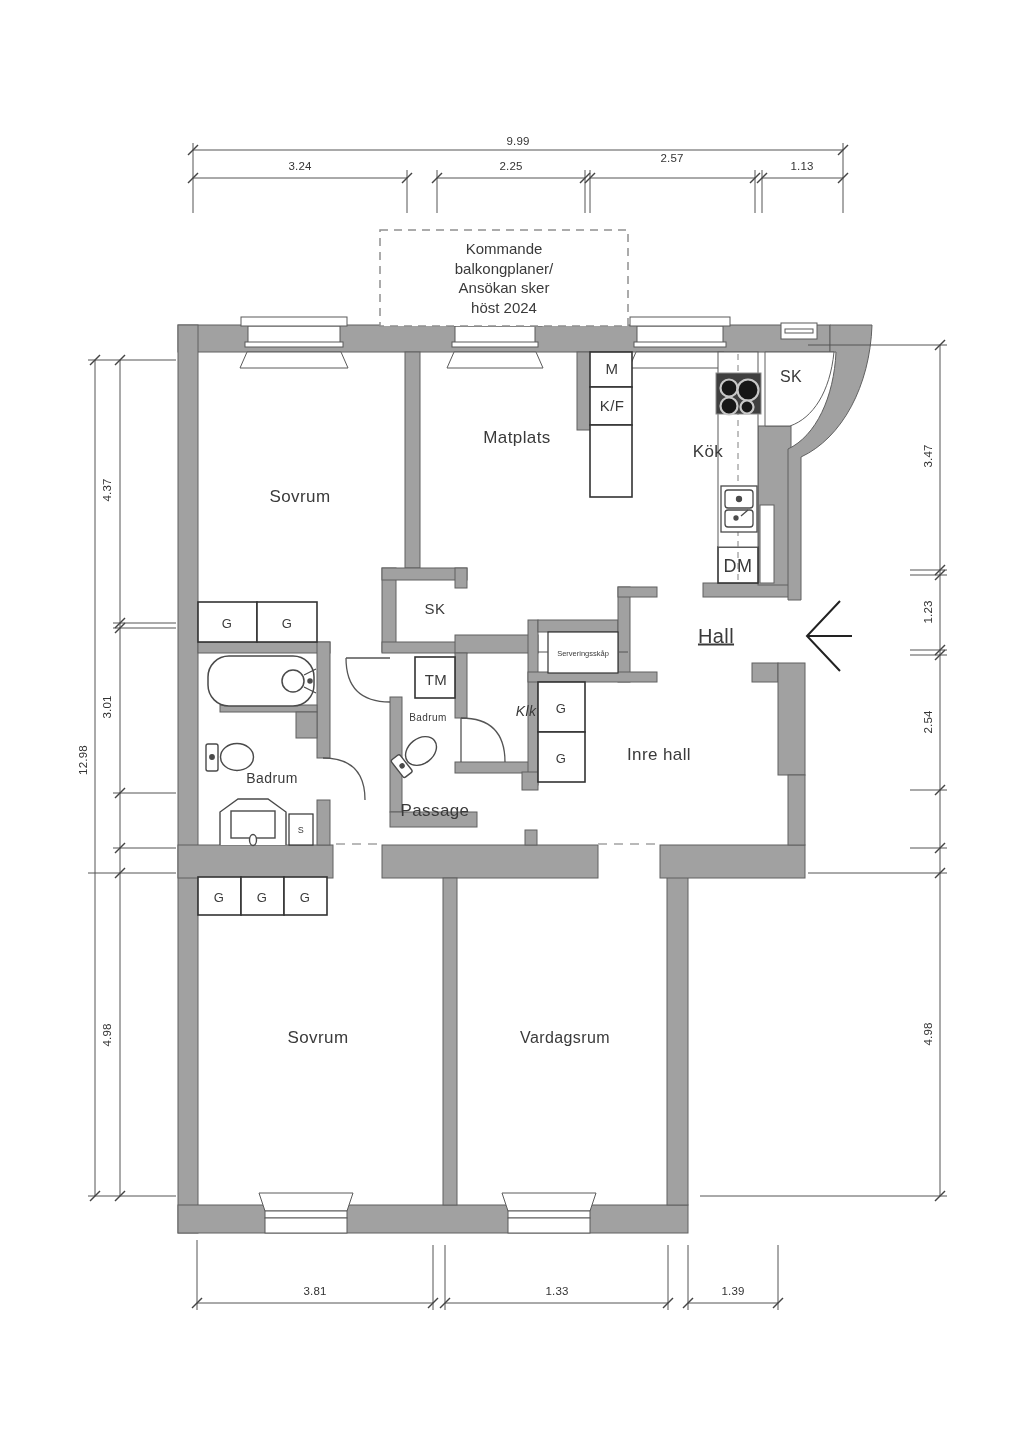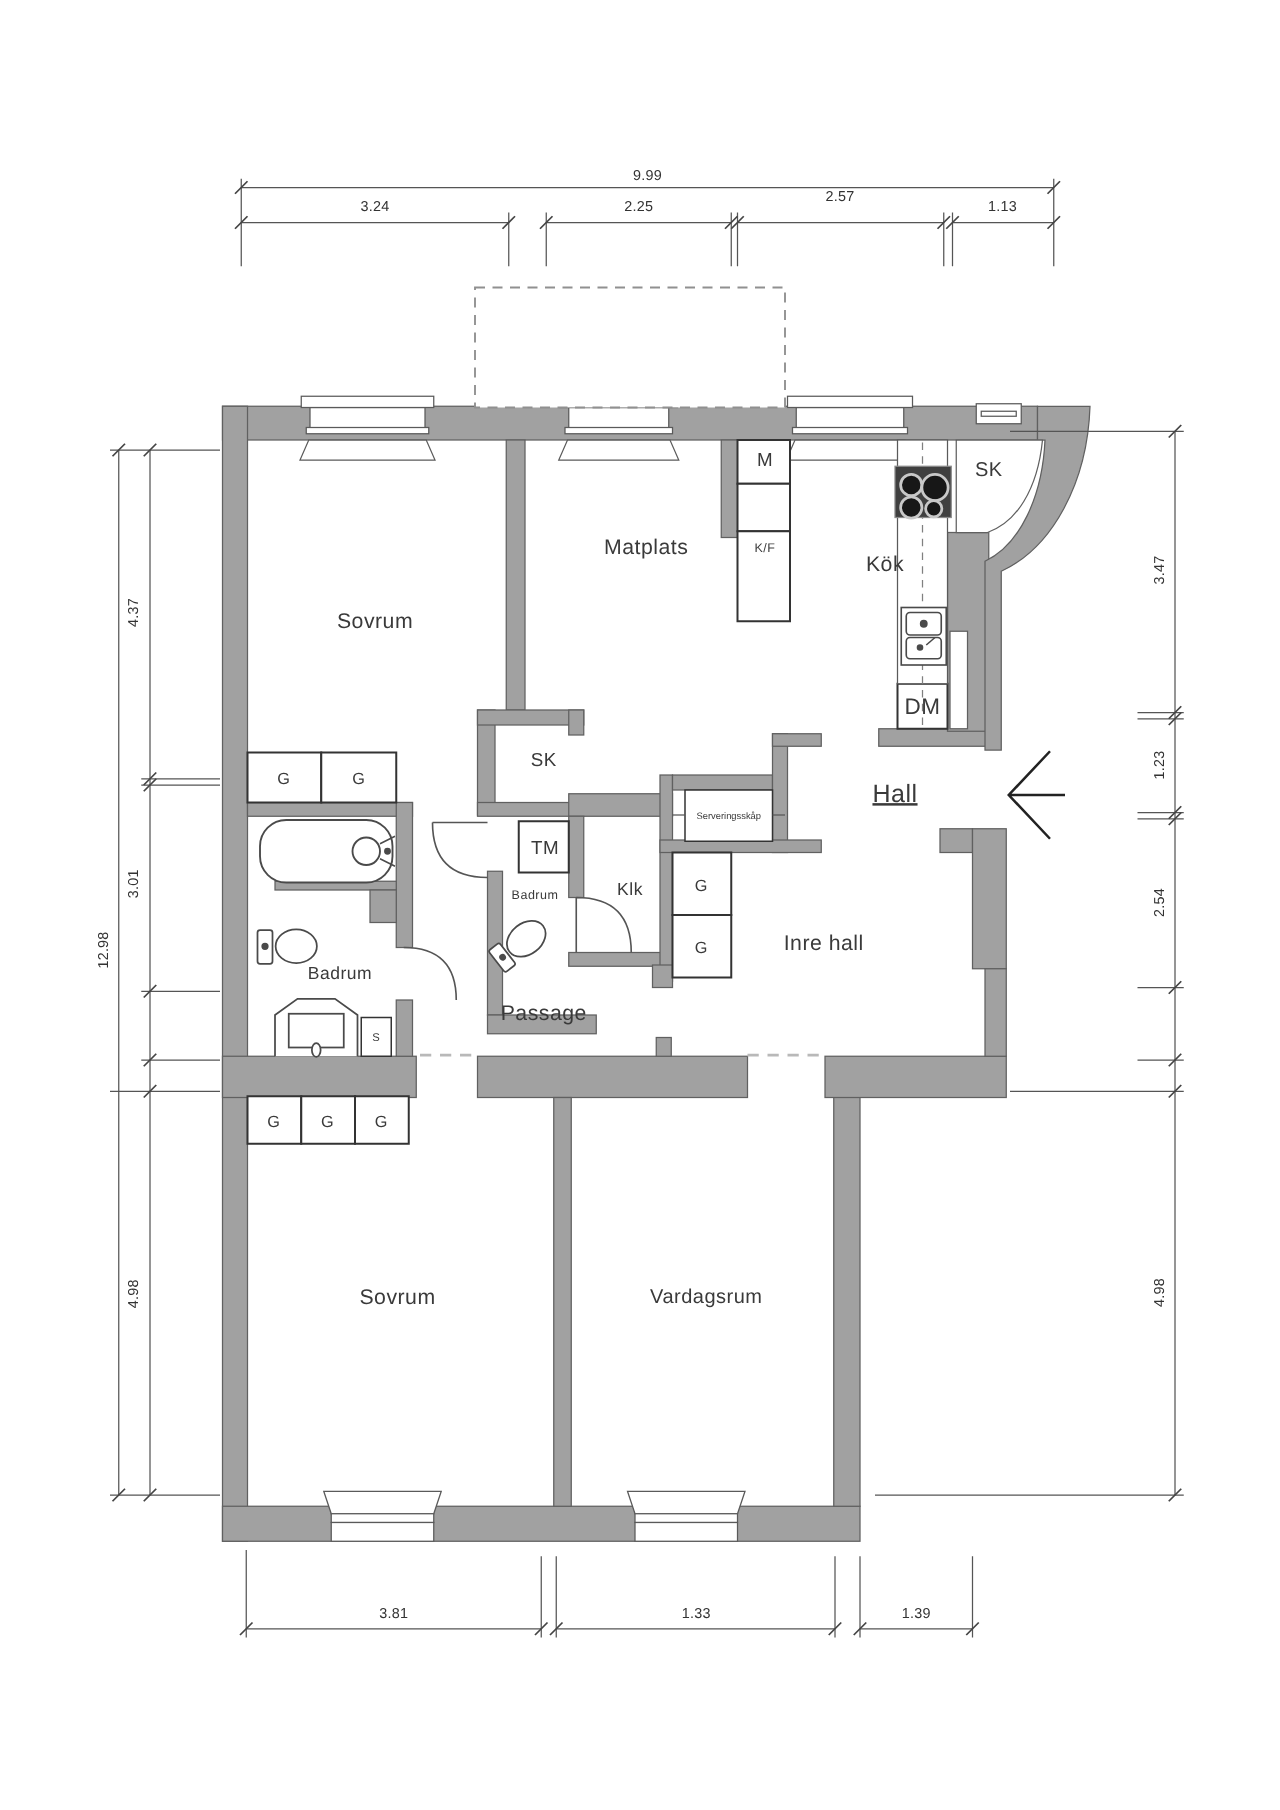--- a/index.html
+++ b/index.html
@@ -267,20 +267,24 @@
 
     <line x1="192" y1="1308" x2="202" y2="1298"></line>
         <line x1="428" y1="1308" x2="438" y2="1298"></line>
     <line x1="440" y1="1308" x2="450" y2="1298"></line>
         <line x1="663" y1="1308" x2="673" y2="1298"></line>
     <line x1="683" y1="1308" x2="693" y2="1298"></line>
         <line x1="773" y1="1308" x2="783" y2="1298"></line>
   </g>
 </svg>
 
+  <div class="note">Kommande
+balkongplaner/
+Ansökan sker
+höst 2024</div>
 
   <div class="lbl dim" style="left:518px;top:141px;">9.99</div>
   <div class="lbl dim" style="left:300px;top:166px;">3.24</div>
   <div class="lbl dim" style="left:511px;top:166px;">2.25</div>
   <div class="lbl dim" style="left:672px;top:158px;">2.57</div>
   <div class="lbl dim" style="left:802px;top:166px;">1.13</div>
   <div class="lbl dim rot" style="left:83px;top:760px;">12.98</div>
   <div class="lbl dim rot" style="left:107px;top:490px;">4.37</div>
   <div class="lbl dim rot" style="left:107px;top:707px;">3.01</div>
   <div class="lbl dim rot" style="left:107px;top:1035px;">4.98</div>
@@ -292,29 +296,29 @@
   <div class="lbl dim" style="left:557px;top:1291px;">1.33</div>
   <div class="lbl dim" style="left:733px;top:1291px;">1.39</div>
 
   <div class="lbl room" style="left:300px;top:497px;">Sovrum</div>
   <div class="lbl room" style="left:517px;top:438px;">Matplats</div>
   <div class="lbl room" style="left:676px;top:452px;margin-left:32px;">Kök</div>
   <div class="lbl room" style="left:716px;top:636px;font-size:20px;text-decoration:underline;">Hall</div>
   <div class="lbl room" style="left:659px;top:755px;">Inre hall</div>
   <div class="lbl room" style="left:272px;top:778px;font-size:14px;">Badrum</div>
   <div class="lbl room" style="left:428px;top:717px;font-size:10px;">Badrum</div>
-  <div class="lbl room" style="left:504px;top:711px;font-size:14px;">Klk</div>
+  <div class="lbl room" style="left:526px;top:711px;font-size:14px;font-style:italic;">Klk</div>
   <div class="lbl room" style="left:435px;top:811px;">Passage</div>
   <div class="lbl room" style="left:318px;top:1038px;">Sovrum</div>
   <div class="lbl room" style="left:565px;top:1038px;font-size:16px;">Vardagsrum</div>
 
   <div class="lbl fix" style="left:791px;top:377px;font-size:16px;">SK</div>
   <div class="lbl fix" style="left:435px;top:608px;font-size:15px;">SK</div>
   <div class="lbl fix" style="left:612px;top:368px;font-size:15px;">M</div>
-  <div class="lbl fix" style="left:612px;top:405px;font-size:10px;margin-top:34px;">K/F</div>
+  <div class="lbl fix" style="left:612px;top:405px;font-size:15px;">K/F</div>
   <div class="lbl fix" style="left:436px;top:679px;font-size:15px;">TM</div>
   <div class="lbl fix" style="left:738px;top:566px;font-size:18px;">DM</div>
   <div class="lbl fix" style="left:301px;top:830px;font-size:9px;">S</div>
   <div class="lbl fix" style="left:583px;top:653px;font-size:7.5px;letter-spacing:0;">Serveringsskåp</div>
   <div class="lbl fix" style="left:227px;top:623px;font-size:13px;">G</div>
   <div class="lbl fix" style="left:287px;top:623px;font-size:13px;">G</div>
   <div class="lbl fix" style="left:219px;top:897px;font-size:13px;">G</div>
   <div class="lbl fix" style="left:262px;top:897px;font-size:13px;">G</div>
   <div class="lbl fix" style="left:305px;top:897px;font-size:13px;">G</div>
   <div class="lbl fix" style="left:561px;top:708px;font-size:13px;">G</div>

